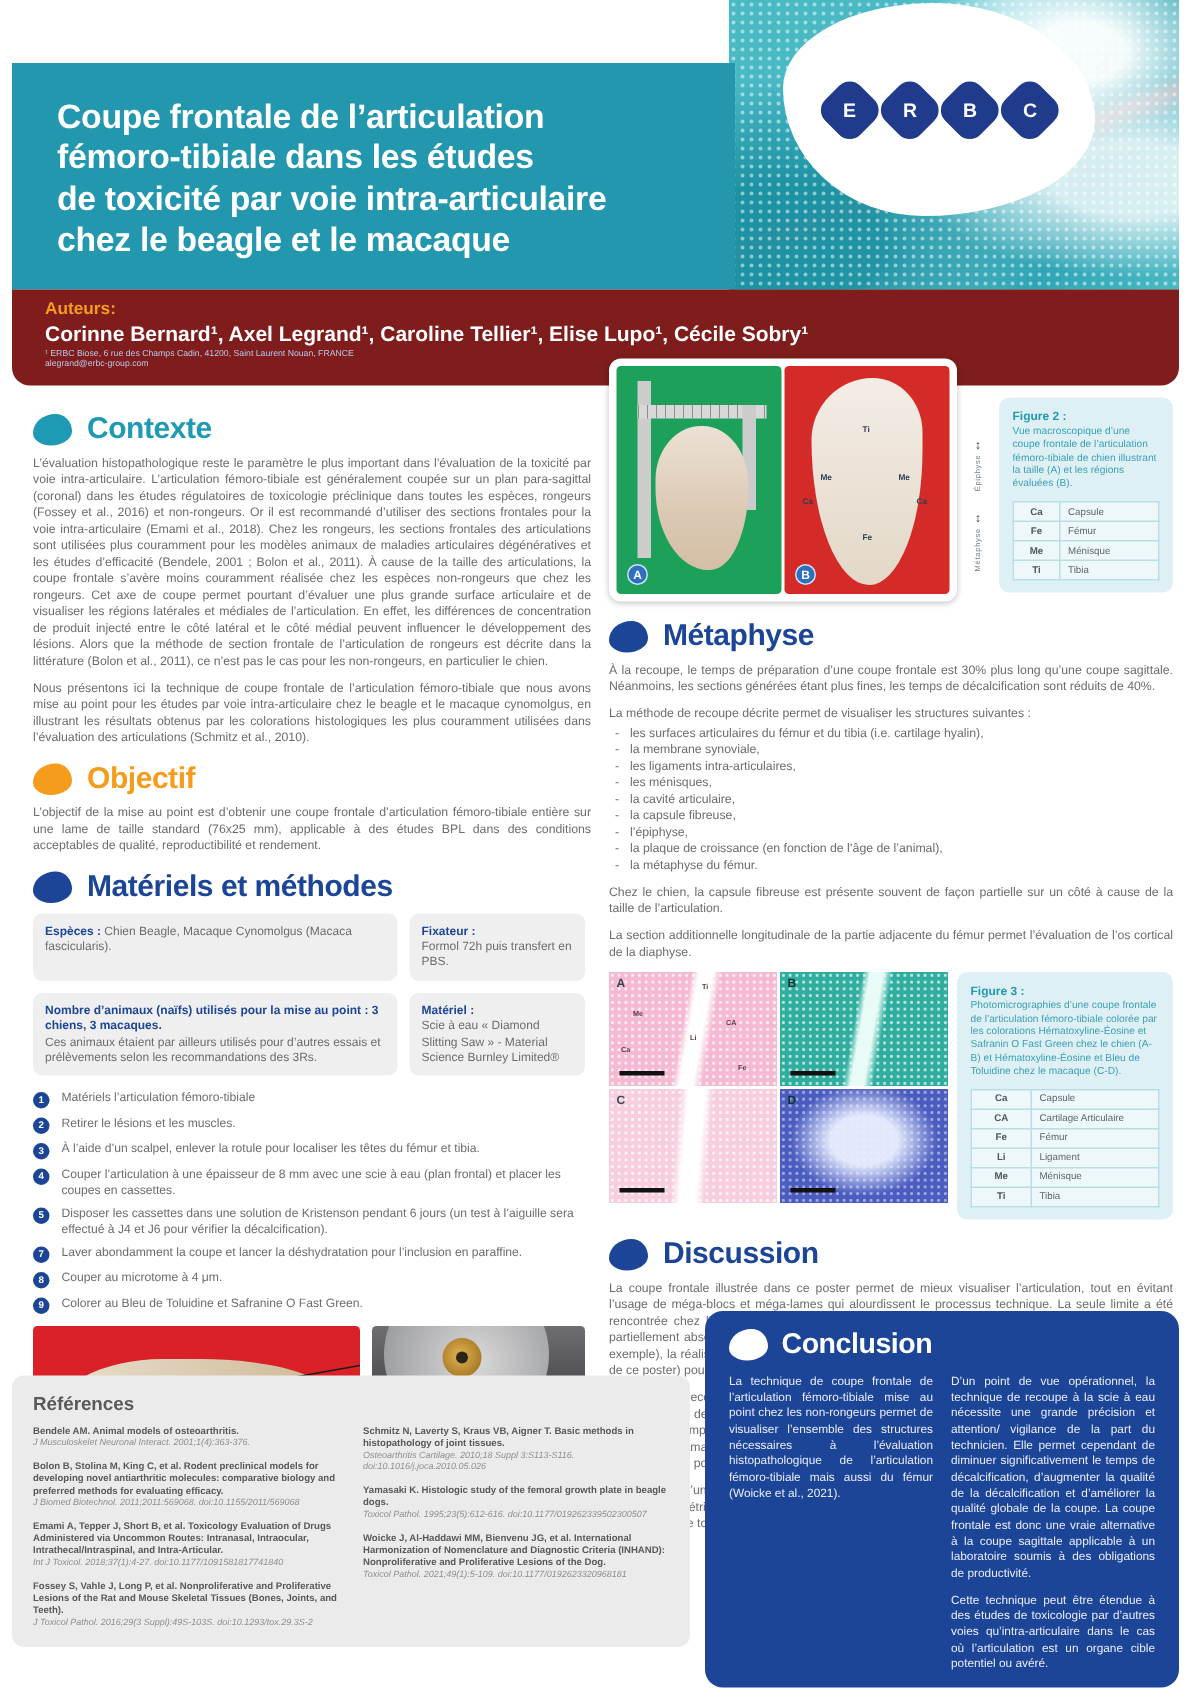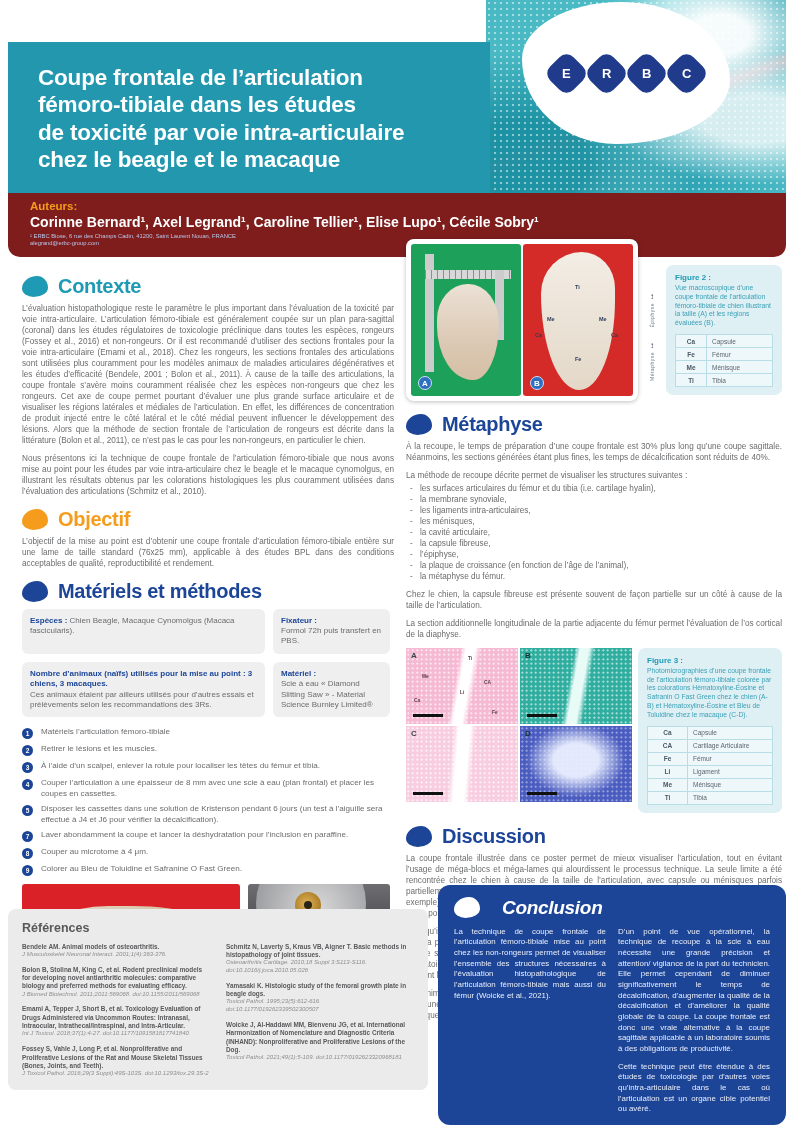--- a/index.html
+++ b/index.html
@@ -129,28 +129,28 @@
          radial-gradient(rgba(255,255,255,.85) .8px, transparent 1.2px); background-size:auto,4.5px 4.5px; }
   .h-d { background-color:#4a5cc0; background-image:radial-gradient(ellipse at 50% 45%, rgba(235,240,255,.95) 0 28%, transparent 62%),
          radial-gradient(rgba(255,255,255,.5) .8px, transparent 1.2px); background-size:auto,4.5px 4.5px; }
   .pletter { position:absolute; left:5px; top:3px; font-size:8px; font-weight:bold; color:#37474f; }
   .h-b .pletter, .h-d .pletter { color:#10332e; }
   .scalebar { position:absolute; left:7px; bottom:7px; width:30px; height:2.5px; background:#111; }
   .hlab { position:absolute; font-size:4.8px; font-weight:bold; color:#5a3a4a; }
 
   
   .bottom { position:absolute; left:8px; right:8px; bottom:9px; display:flex; gap:10px; align-items:flex-start; }
-  .refs { width:420px; flex:0 0 auto; background:#ebebeb; border-radius:8px; padding:12px 14px; margin-top:24px; min-height:160px; }
+  .refs { width:452px; flex:0 0 auto; background:#ebebeb; border-radius:8px; padding:12px 14px; margin-top:43px; min-height:160px; }
   .refs h3 { color:#58595b; font-size:12.5px; margin-bottom:8px; }
   .refs-cols { columns:2; column-gap:16px; }
   .ref { break-inside:avoid; margin-bottom:7px; }
   .ref .r-main { font-size:6.4px; font-weight:bold; color:#58595b; line-height:1.3; }
   .ref .r-src { font-size:6px; font-style:italic; color:#8d8e91; line-height:1.3; }
   .conclusion { flex:1; background:#1c4598; border-radius:12px; padding:12px 16px 10px; min-height:186px; }
-  .conc-head { display:flex; align-items:center; gap:22px; margin-bottom:8px;font-style:italic; }
+  .conc-head { display:flex; align-items:center; gap:9px; margin-bottom:8px; }
   .conc-head .sec-blob { background:#ffffff; }
   .conc-head .sec-title { color:#ffffff; font-size:19px; }
   .conc-cols { columns:2; column-gap:12px; }
   .conc-cols p { font-size:7.9px; line-height:1.35; color:#e8edf8; text-align:justify; margin-bottom:7px; break-inside:avoid-column; }
 </style>
 </head>
 <body>
 
 <div class="poster">
 

